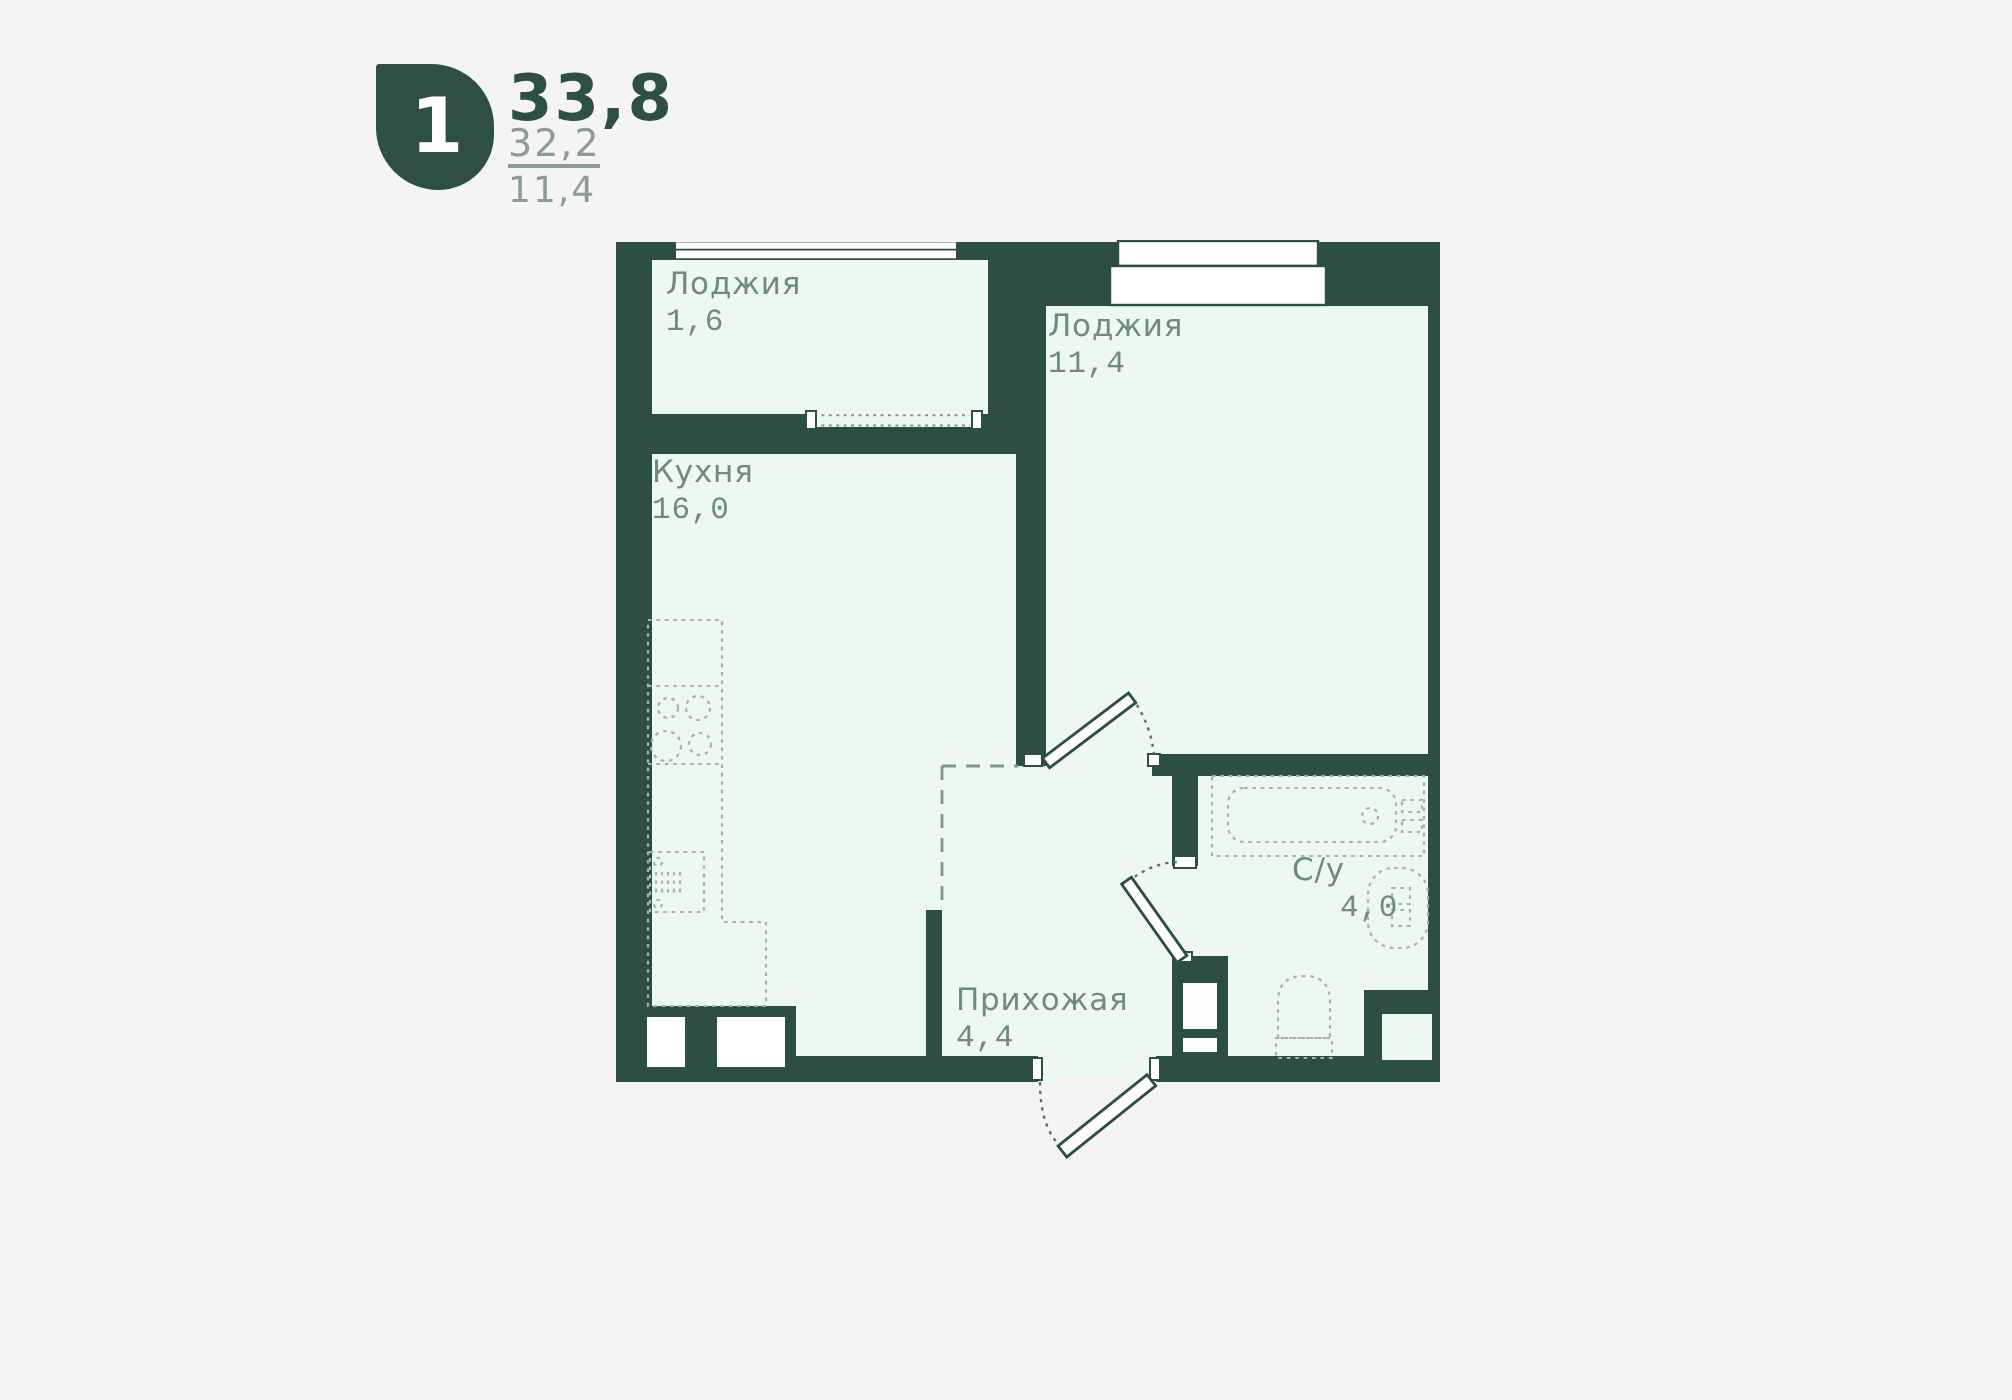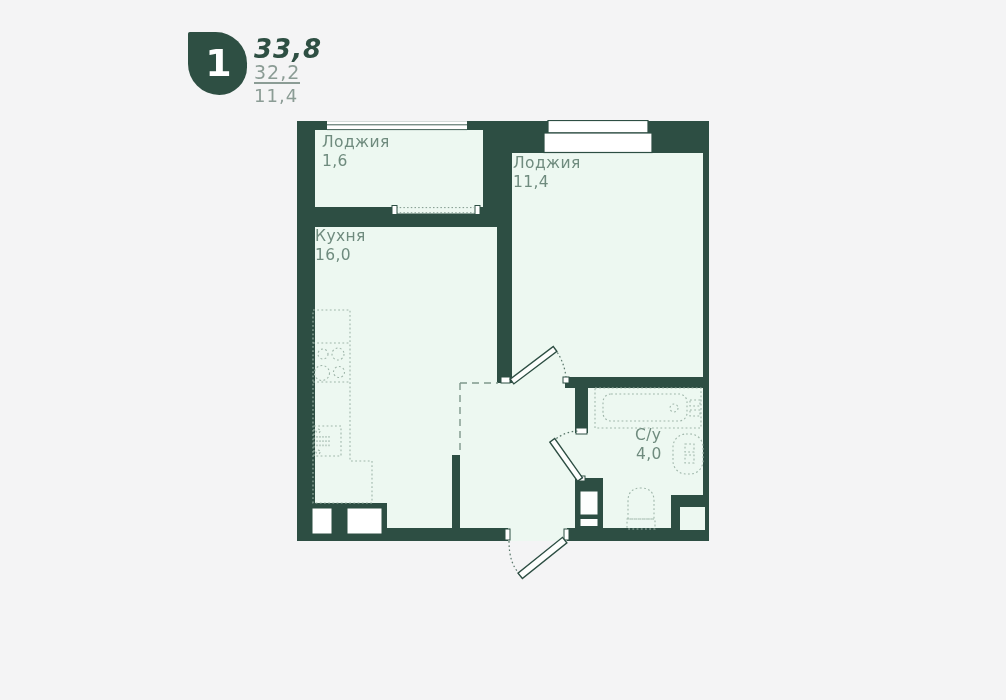--- a/index.html
+++ b/index.html
@@ -21,32 +21,32 @@
   }
   
   .brand{position:absolute;left:188px;top:32px;display:flex;gap:7px;}
   .leaf{
     width:59px;height:63px;background:var(--accent);
     border-radius:2px 36px 32px 36px;
     display:flex;align-items:center;justify-content:center;
   }
   .leaf span{color:#ffffff;font-size:38px;font-weight:700;line-height:1;transform:translate(1px,-1px);}
   .areas{padding-top:4px;}
-  .area-total{font-size:26px;font-weight:700;color:var(--accent);line-height:26px;letter-spacing:1px;font-style:italic;}
+  .area-total{font-size:32px;font-weight:700;color:var(--accent);line-height:26px;letter-spacing:1px;}
   .area-living{font-size:19px;color:var(--muted);line-height:19px;border-bottom:2px solid var(--muted);display:inline-block;margin-top:1px;letter-spacing:1px;}
   .area-kitchen{font-size:18px;color:var(--muted);line-height:18px;margin-top:3px;letter-spacing:1px;}
   
-  .plan{position:absolute;left:297px;top:120px;width:428px;height:470px;}
+  .plan{position:absolute;left:308px;top:120px;width:428px;height:470px;}
   .plan svg{position:absolute;left:0;top:0;}
   .room-label{
     position:absolute;font-size:15.5px;line-height:18.5px;
     color:var(--label);letter-spacing:.4px;white-space:nowrap;pointer-events:none;
   }
-  .room-label .area{display:block;}
-  .room-label.bath .area{margin-left:1px;text-align:center;}
+  .room-label .area{display:block;font-family:Liberation Mono, monospace;}
+  .room-label.bath .area{margin-left:24px;text-align:center;}
 </style>
 </head>
 <body>
 
 <div class="brand">
   <div class="leaf">
     <span>1</span>
   </div>
   <div class="areas">
     <div class="area-total">33,8</div>
@@ -181,17 +181,21 @@
     <span class="area">1,6</span>
   </div>
   <div class="room-label" style="left:216px;top:34px">
     <span>Лоджия</span>
     <span class="area">11,4</span>
   </div>
   <div class="room-label" style="left:18px;top:107px">
     <span>Кухня</span>
     <span class="area">16,0</span>
   </div>
+  <div class="room-label" style="left:170px;top:371px">
+    <span>Прихожая</span>
+    <span class="area">4,4</span>
+  </div>
   <div class="room-label bath" style="left:338px;top:306px">
     <span>С/у</span>
     <span class="area">4,0</span>
   </div>
 </div>
 
 </body></html>

